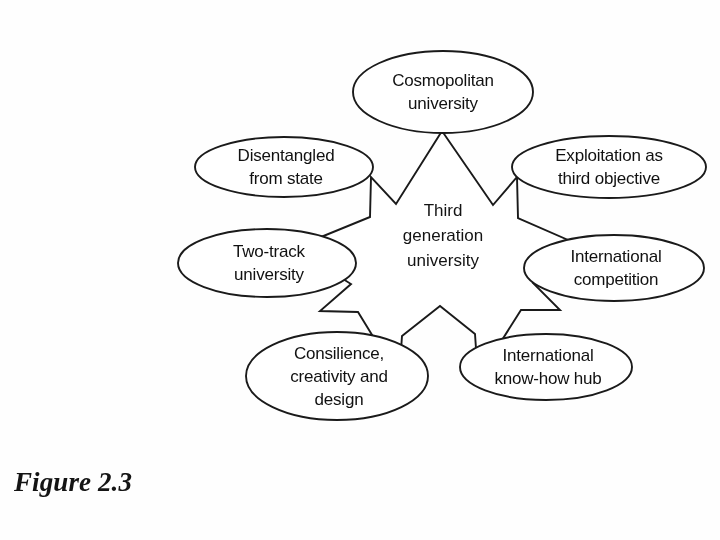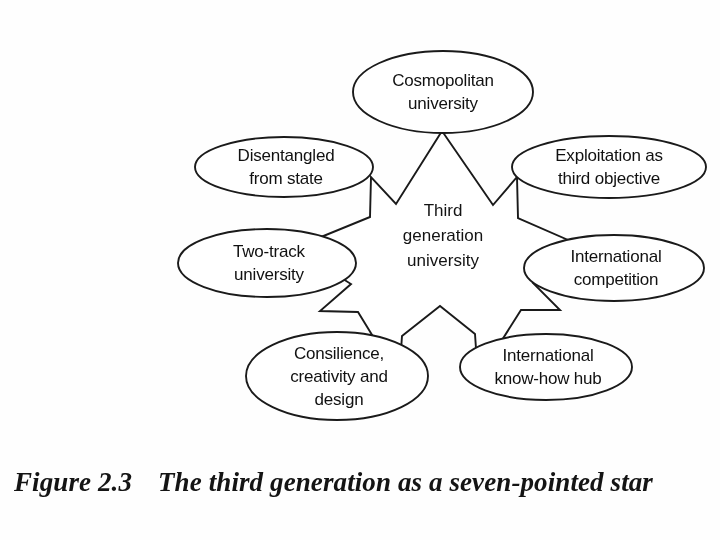--- a/index.html
+++ b/index.html
@@ -121,16 +121,15 @@
     <g>
       <ellipse class="shape-outline" cx="284" cy="167" rx="89" ry="30"></ellipse>
       <text class="node-label" x="286" y="161">Disentangled</text>
       <text class="node-label" x="286" y="184">from state</text>
     </g>
 
   </svg>
 
   <div id="caption">
     <span class="cap-num">Figure 2.3</span>
-    <span class="cap-text">The third generation as a seven-pointed star</span>
   </div>
 
 </div>
 
 </body></html>

